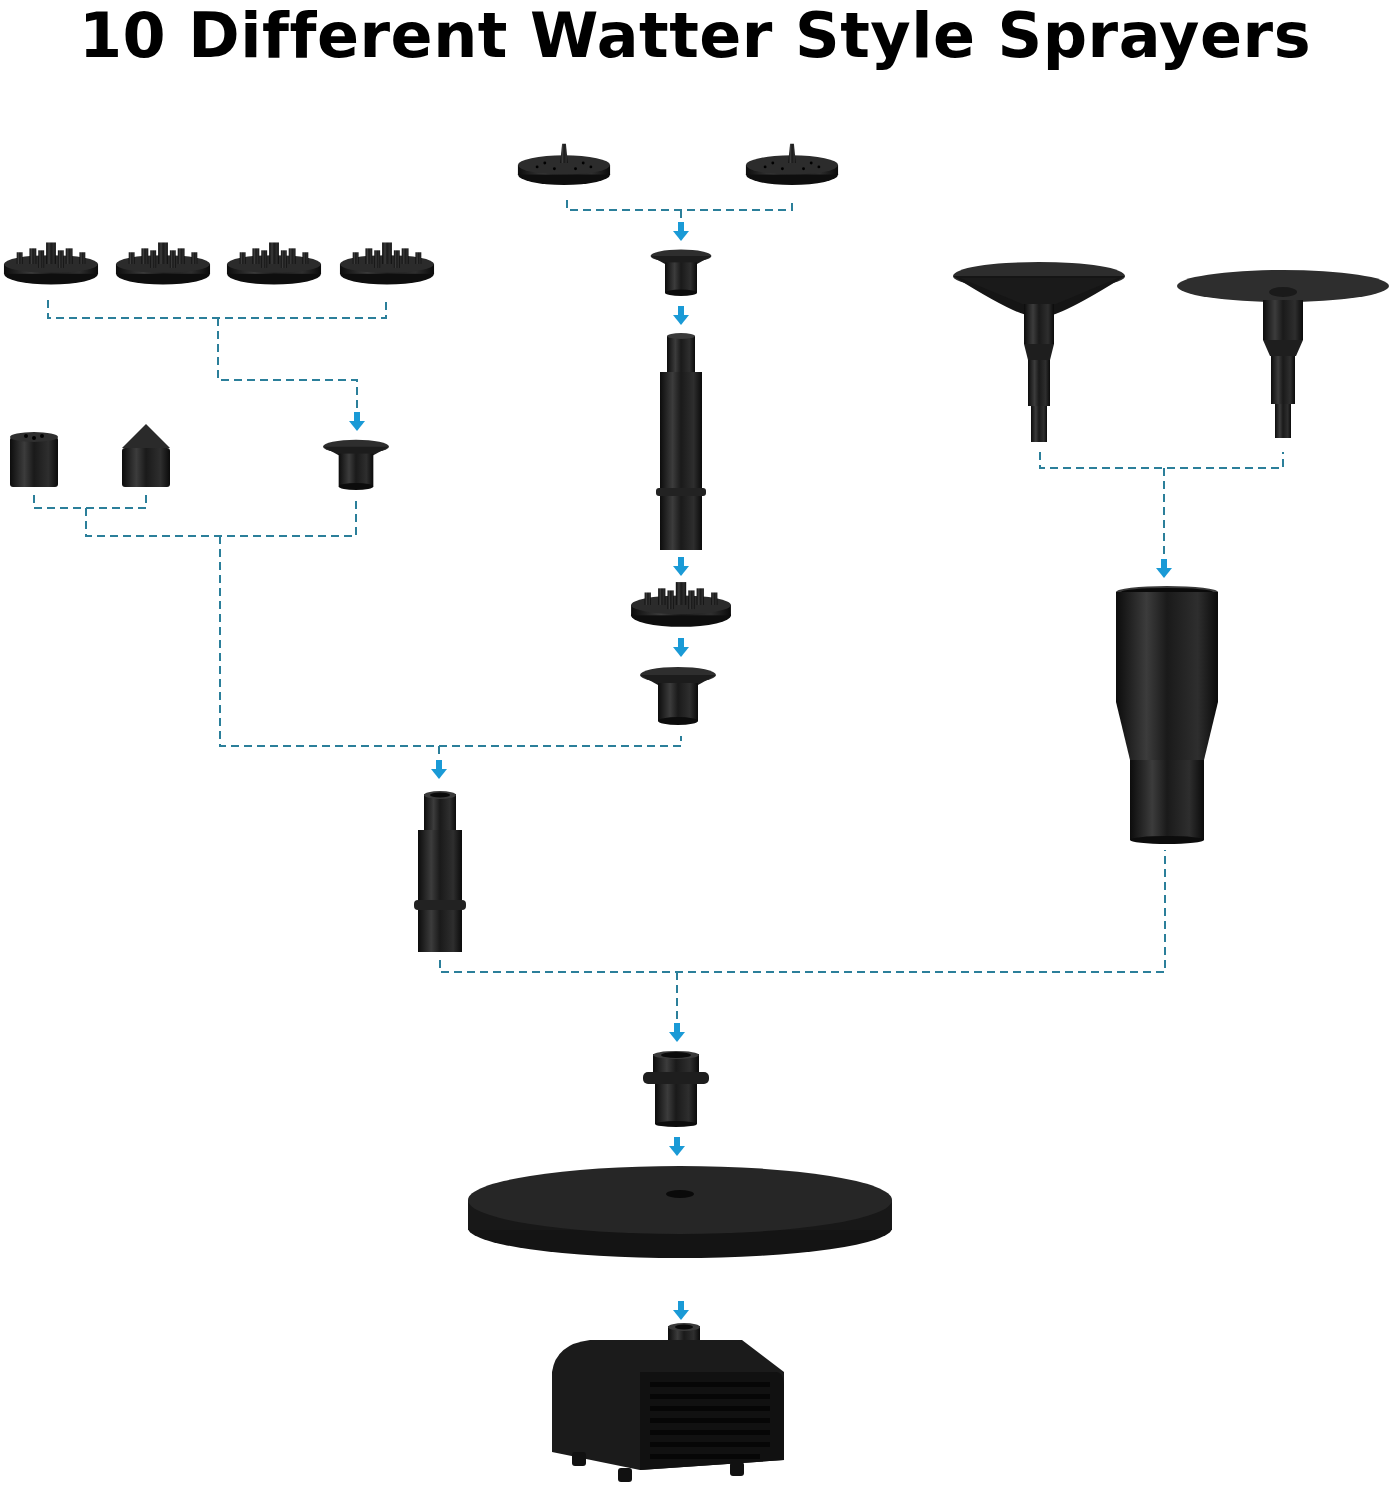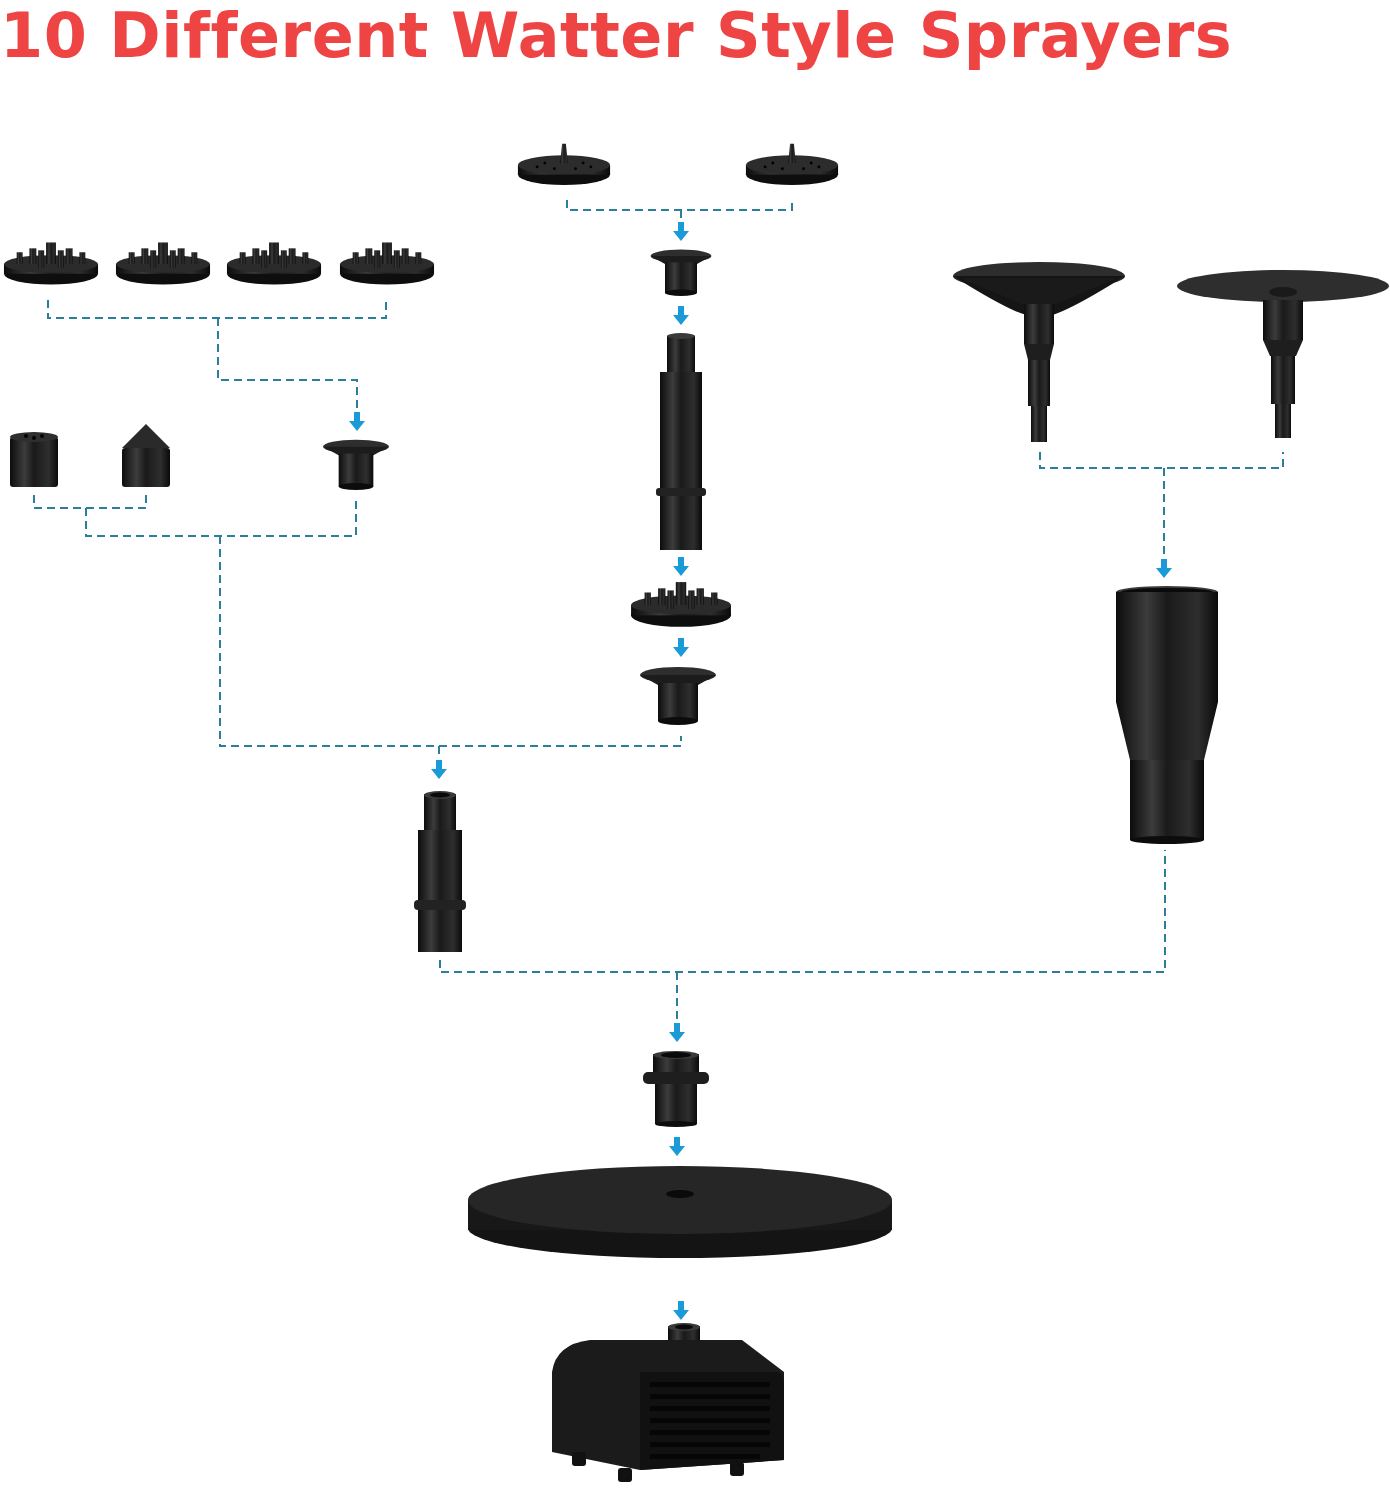--- a/index.html
+++ b/index.html
@@ -1,17 +1,17 @@
 <!DOCTYPE html>
 <html><head>
 <meta charset="utf-8">
 <style>
   html,body{margin:0;padding:0;background:#ffffff;}
   body{width:1390px;height:1500px;position:relative;overflow:hidden;font-family:"Liberation Sans",sans-serif;}
-  .title{position:absolute;left:0;top:0;width:1390px;text-align:left;font-family:"DejaVu Sans",sans-serif;font-weight:bold;font-size:62px;line-height:72px;color:#ef4444;letter-spacing:0.5px;}
+  .title{position:absolute;left:0;top:0;width:1390px;text-align:center;font-family:"DejaVu Sans",sans-serif;font-weight:bold;font-size:62px;line-height:72px;color:#000000;letter-spacing:0.5px;}
   svg.diagram{position:absolute;left:0;top:0;}
   .dash{fill:none;stroke:#2b7f9a;stroke-width:2;stroke-dasharray:8 5;}
   .arrow{fill:#1a9ad6;}
 </style>
 </head>
 <body>
 
 <div class="title">10 Different Watter Style Sprayers</div>
 
 <svg class="diagram" width="1390" height="1500" viewBox="0 0 1390 1500">

